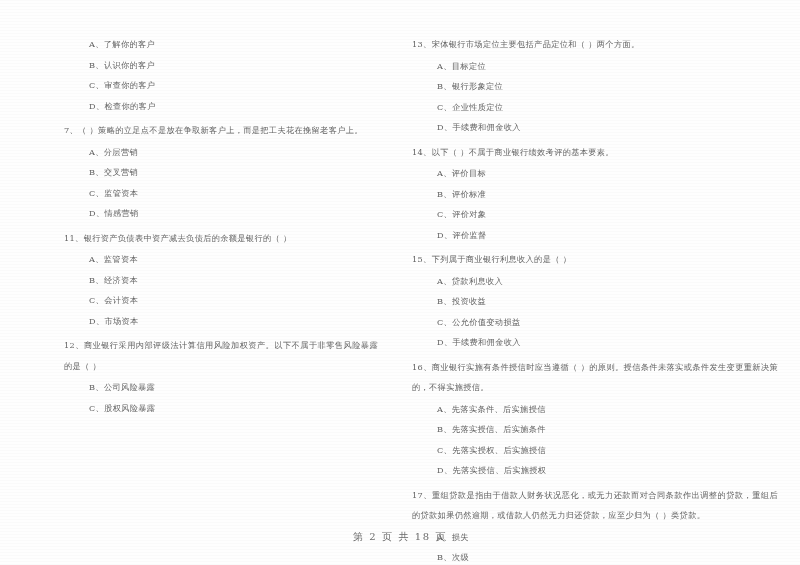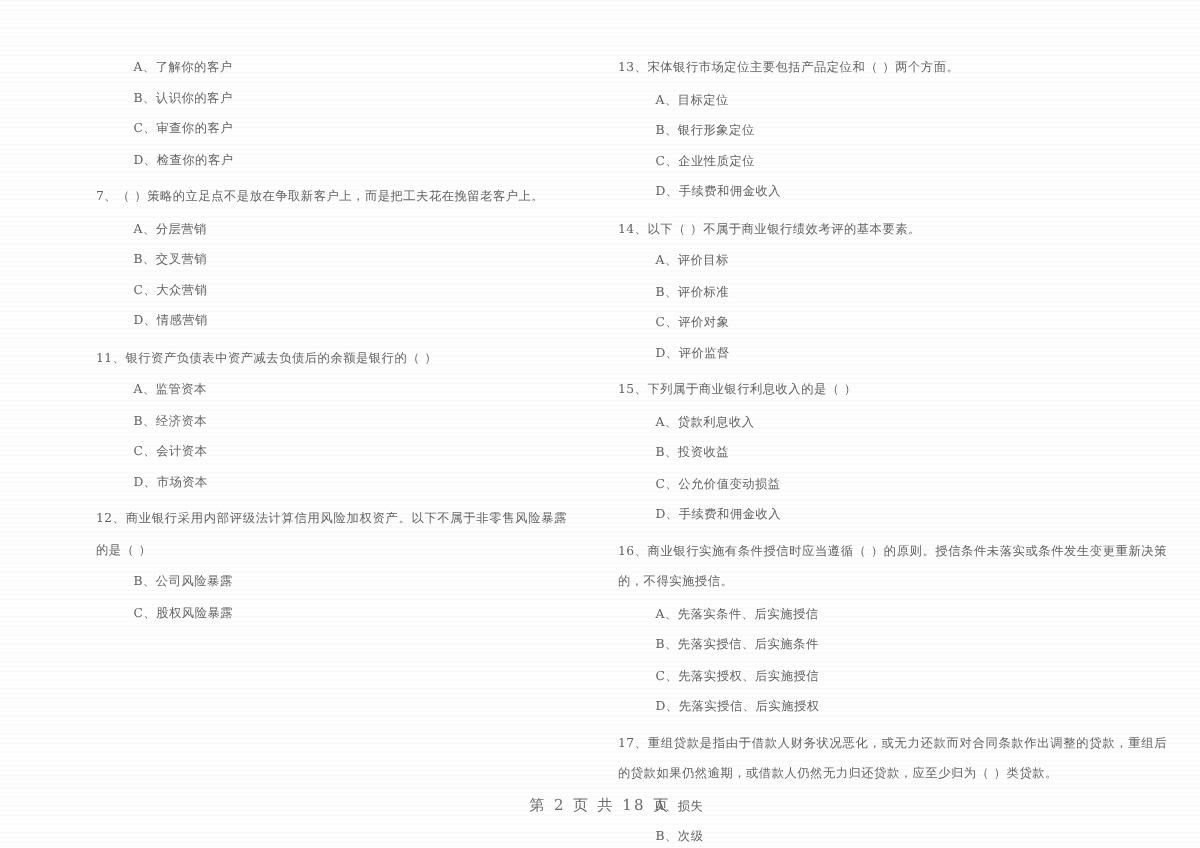--- a/index.html
+++ b/index.html
@@ -110,21 +110,21 @@
           <li class="opt">C、审查你的客户</li>
           <li class="opt">D、检查你的客户</li>
         </ul>
       </div>
 
       <div class="q">
         <p class="q-stem">7、（     ）策略的立足点不是放在争取新客户上，而是把工夫花在挽留老客户上。</p>
         <ul class="opts">
           <li class="opt">A、分层营销</li>
           <li class="opt">B、交叉营销</li>
-          <li class="opt">C、大众营销</li>
+          <li class="opt">C、监管资本</li>
           <li class="opt">D、情感营销</li>
         </ul>
       </div>
 
 
       <div class="q">
         <p class="q-stem">11、银行资产负债表中资产减去负债后的余额是银行的（     ）</p>
         <ul class="opts">
           <li class="opt">A、监管资本</li>
           <li class="opt">B、经济资本</li>

